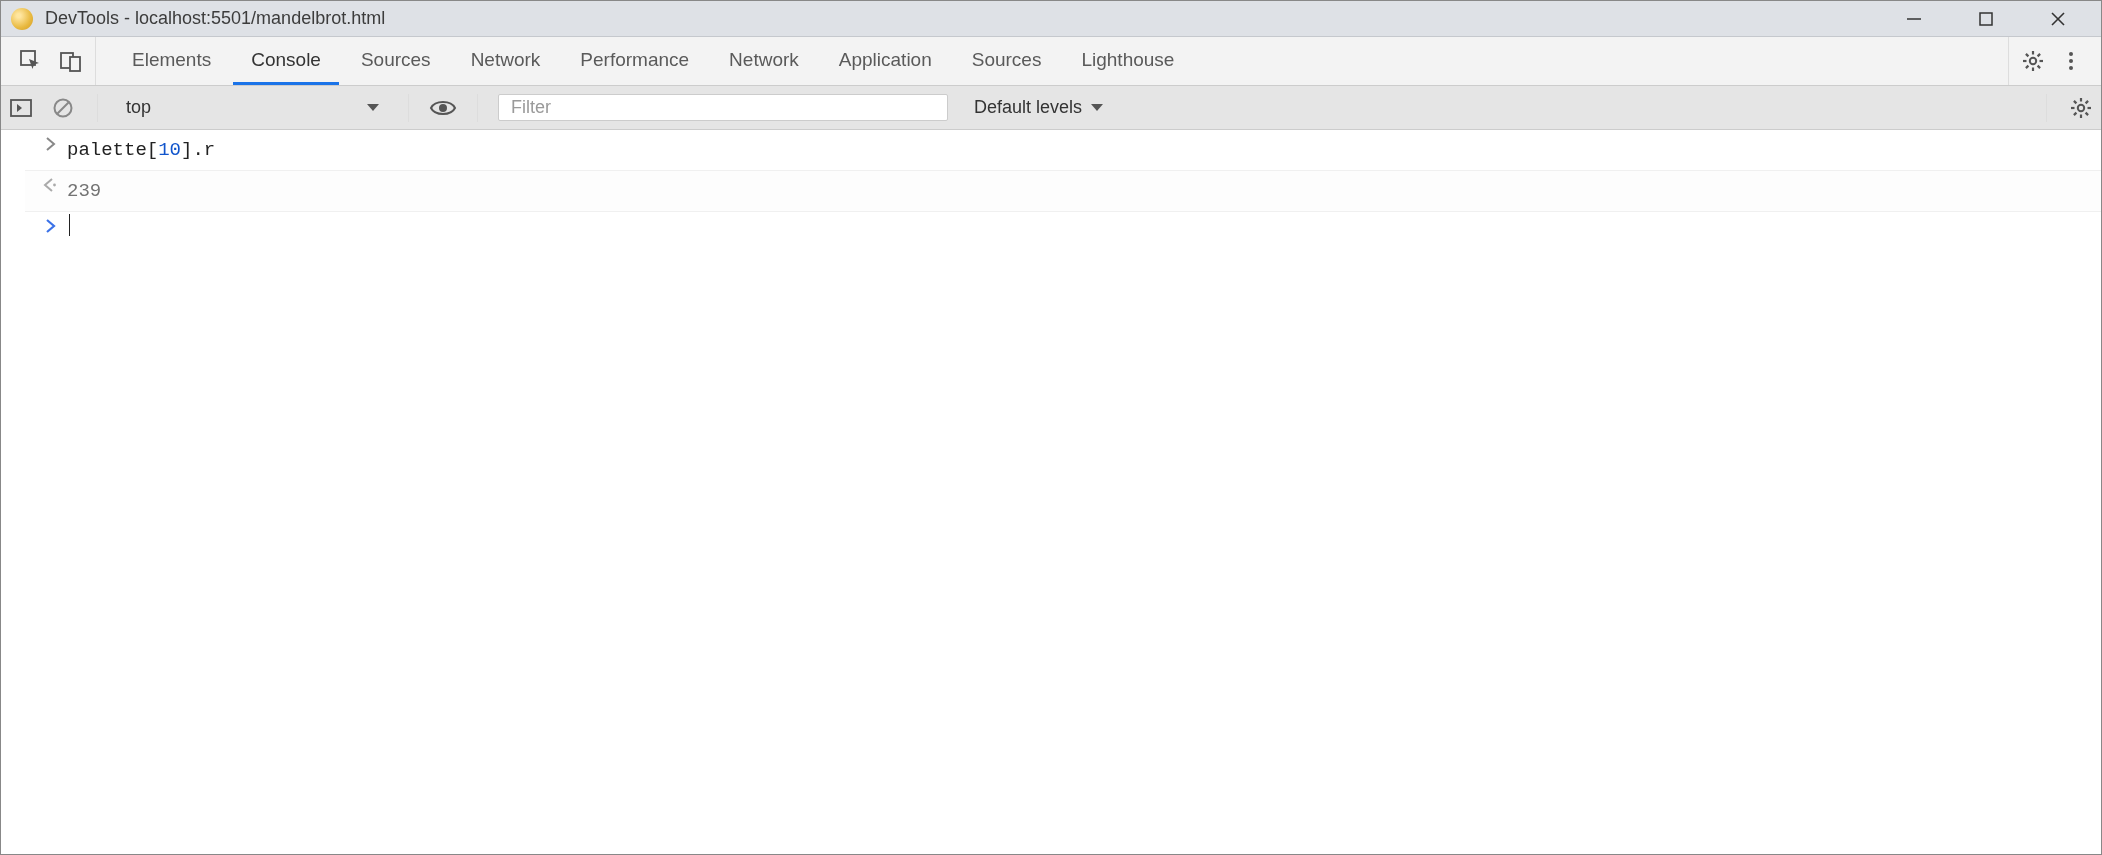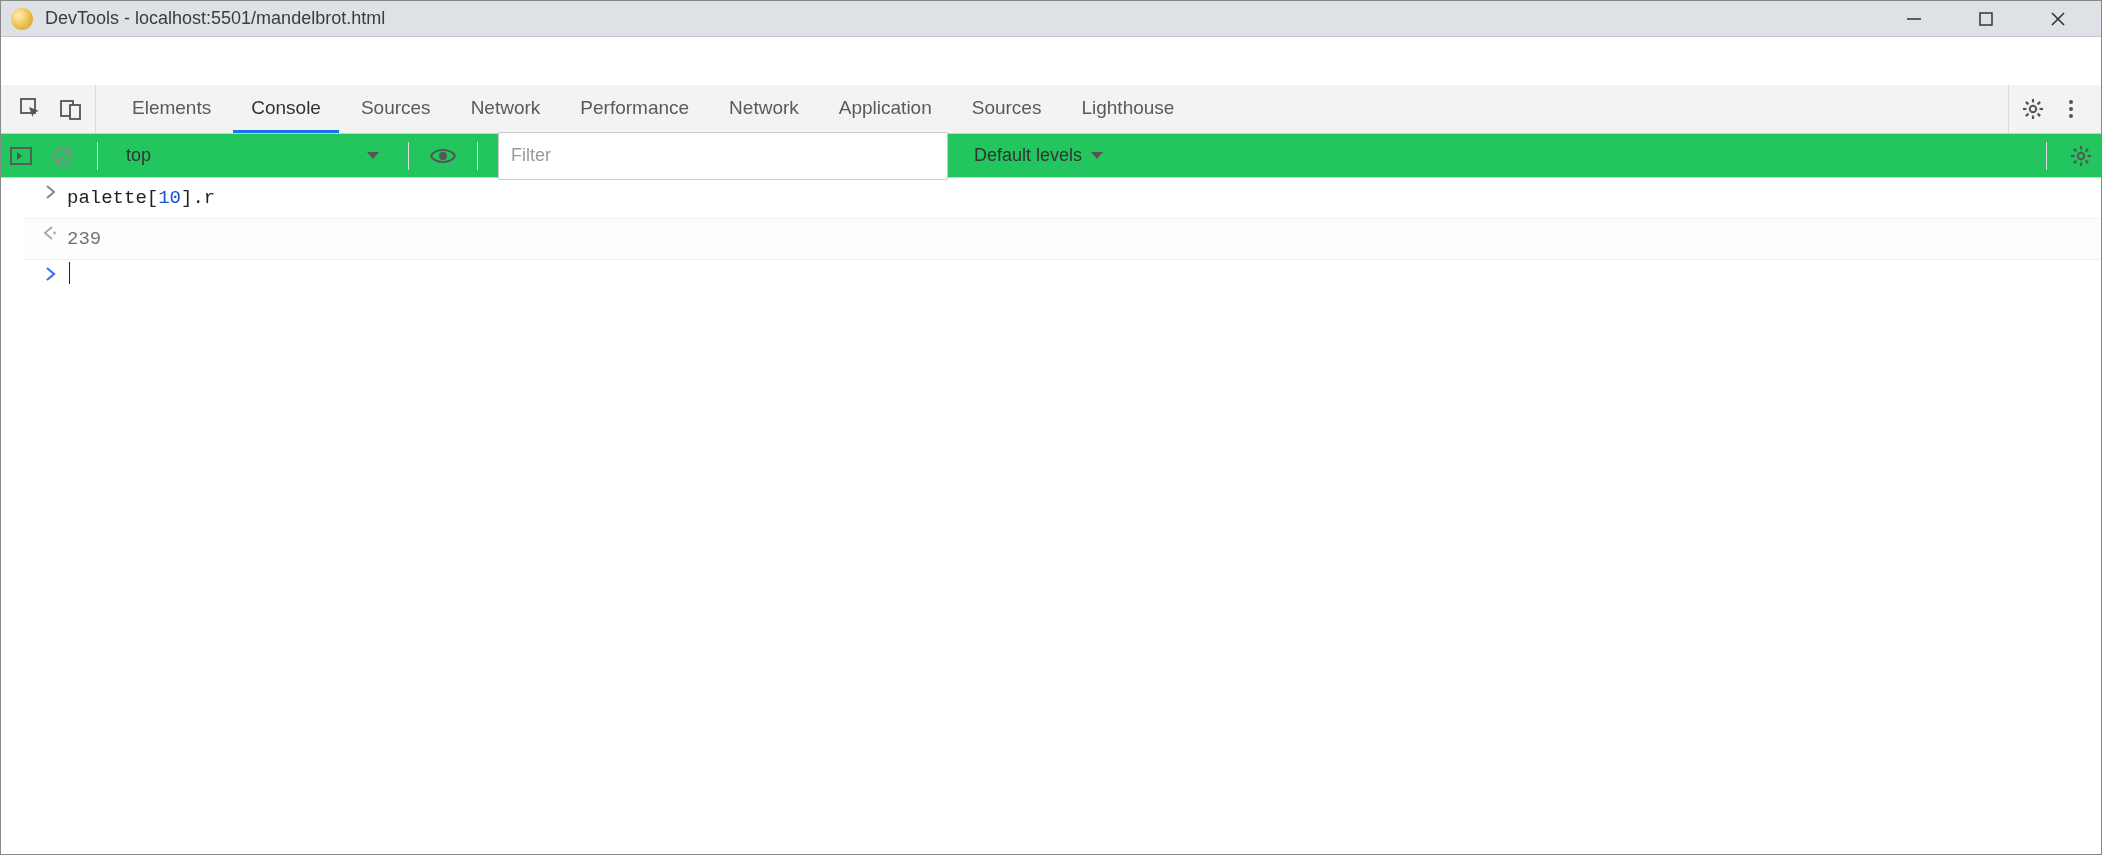--- a/index.html
+++ b/index.html
@@ -49,21 +49,20 @@
   justify-content: center;
   color: #333;
 }
 .tabbar {
   height: 49px;
   background: #f3f3f3;
   border-bottom: 1px solid #cccccc;
   display: flex;
   align-items: stretch;
   padding: 0 6px;
-  margin-top: 48px;
 }
 .tabbar-left-icons {
   display: flex;
   align-items: center;
   gap: 12px;
   padding: 0 10px;
   border-right: 1px solid #ddd;
 }
 .icon-btn {
   width: 28px;
@@ -95,21 +94,21 @@
 .tabbar-spacer { flex: 1; }
 .tabbar-right-icons {
   display: flex;
   align-items: center;
   gap: 10px;
   padding: 0 10px;
   border-left: 1px solid #ddd;
 }
 .toolbar {
   height: 44px;
-  background: #22c55e;
+  background: #e5e5e5;
   border-bottom: 1px solid #cccccc;
   display: flex;
   align-items: center;
   padding: 0 6px;
   gap: 14px;
 }
 .toolbar .divider {
   width: 1px;
   height: 28px;
   background: #ddd;
@@ -119,21 +118,21 @@
   display: flex;
   align-items: center;
   min-width: 270px;
   padding: 2px 8px;
   color: #333;
   font-size: 18px;
   justify-content: space-between;
 }
 .filter-input {
   width: 450px;
-  height: 48px;
+  height: 27px;
   border: 1px solid #ccc;
   background: #fff;
   padding: 4px 12px;
   font-size: 18px;
   color: #333;
   border-radius: 2px;
 }
 .filter-input::placeholder { color: #9a9a9a; }
 .levels-selector {
   display: flex;

